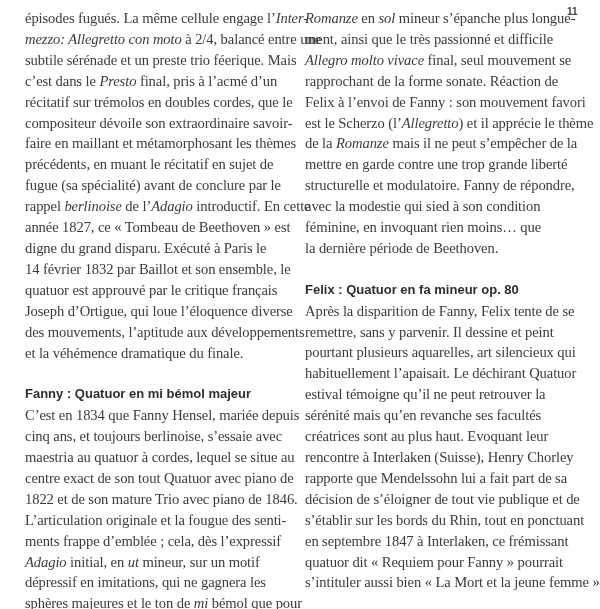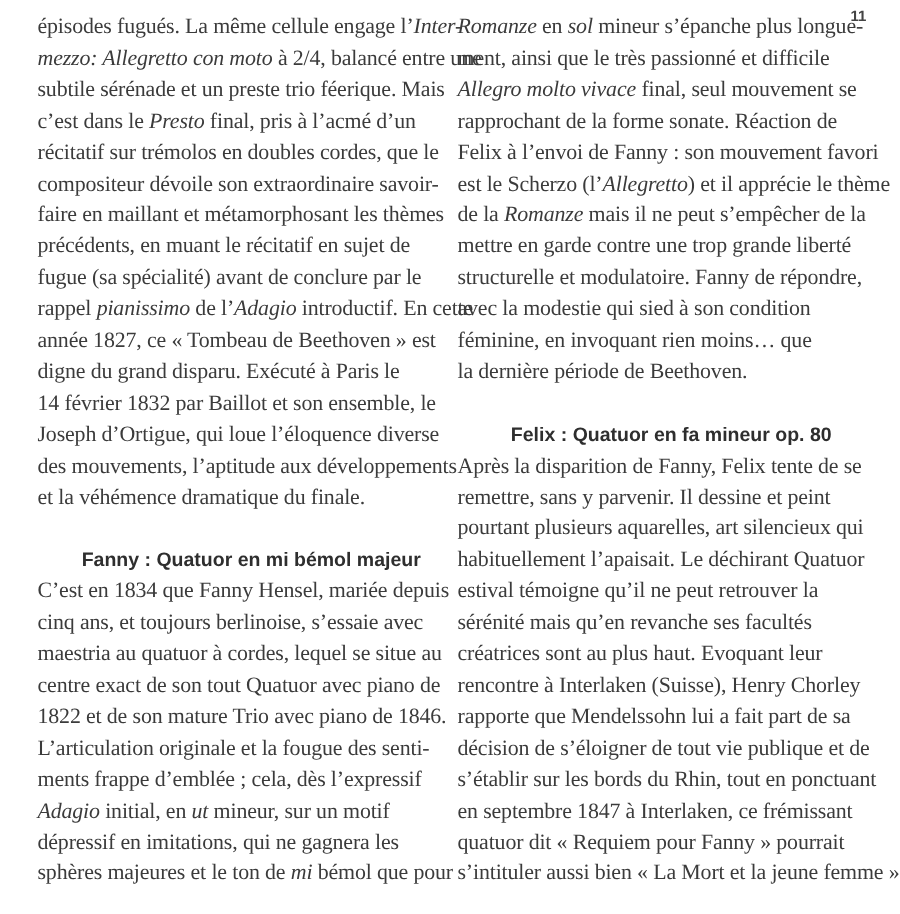--- a/index.html
+++ b/index.html
@@ -13,45 +13,46 @@
     position: absolute; top: 8px; width: 285px;
     font-family: "Liberation Serif", serif; font-size: 14.6px; line-height: 20.9px;
     color: #3b3b3b; letter-spacing: -0.1px;
   }
   .col.left { left: 25px; }
   .col.right { left: 305px; }
   .line { display: block; white-space: nowrap; }
   .heading {
     display: block; white-space: nowrap;
     font-family: "Liberation Sans", sans-serif; font-weight: bold; font-size: 13px;
-    color: #2e2e2e; letter-spacing: 0; text-align: center;
+    color: #2e2e2e; letter-spacing: 0;
   }
   .gap { display: block; height: 20.9px; }
   i { font-style: italic; }
 </style>
 </head>
 <body>
 
 <div class="page-num">11</div>
 
 <div class="col left">
   <div>
       <span class="line">épisodes fugués. La même cellule engage l’<i>Inter-</i></span>
       <span class="line"><i>mezzo: Allegretto con moto</i> à 2/4, balancé entre une</span>
       <span class="line">subtile sérénade et un preste trio féerique. Mais</span>
       <span class="line">c’est dans le <i>Presto</i> final, pris à l’acmé d’un</span>
       <span class="line">récitatif sur trémolos en doubles cordes, que le</span>
       <span class="line">compositeur dévoile son extraordinaire savoir-</span>
       <span class="line">faire en maillant et métamorphosant les thèmes</span>
       <span class="line">précédents, en muant le récitatif en sujet de</span>
       <span class="line">fugue (sa spécialité) avant de conclure par le</span>
-      <span class="line">rappel <i>pianissimo</i> de l’<i>Adagio</i> introductif. En cette</span>
+      <span class="line">rappel <i>berlinoise</i> de l’<i>Adagio</i> introductif. En cette</span>
       <span class="line">année 1827, ce « Tombeau de Beethoven » est</span>
       <span class="line">digne du grand disparu. Exécuté à Paris le</span>
       <span class="line">14 février 1832 par Baillot et son ensemble, le</span>
+      <span class="line">quatuor est approuvé par le critique français</span>
       <span class="line">Joseph d’Ortigue, qui loue l’éloquence diverse</span>
       <span class="line">des mouvements, l’aptitude aux développements</span>
       <span class="line">et la véhémence dramatique du finale.</span>
     </div>
   <span class="gap"></span>
   <span class="heading">Fanny : Quatuor en mi bémol majeur</span>
   <div>
       <span class="line">C’est en 1834 que Fanny Hensel, mariée depuis</span>
       <span class="line">cinq ans, et toujours berlinoise, s’essaie avec</span>
       <span class="line">maestria au quatuor à cordes, lequel se situe au</span>

